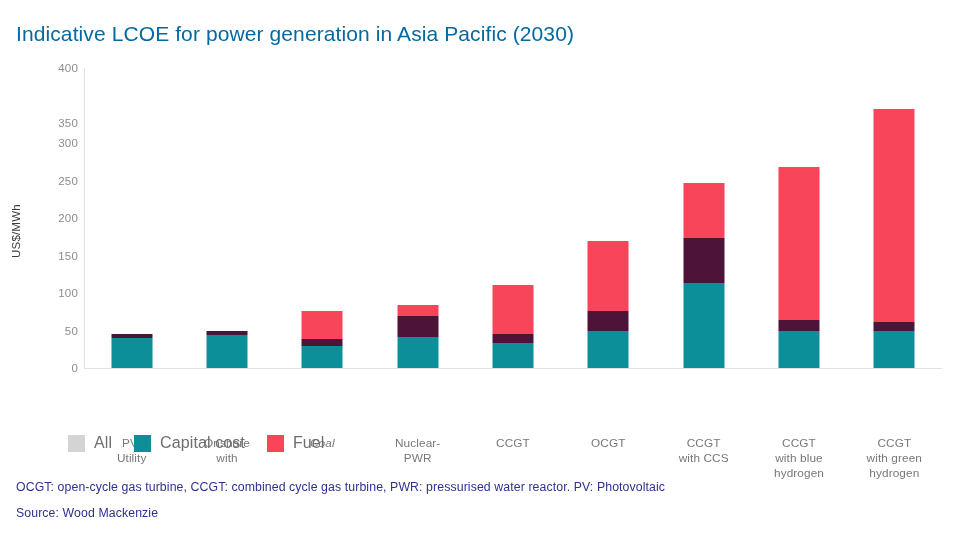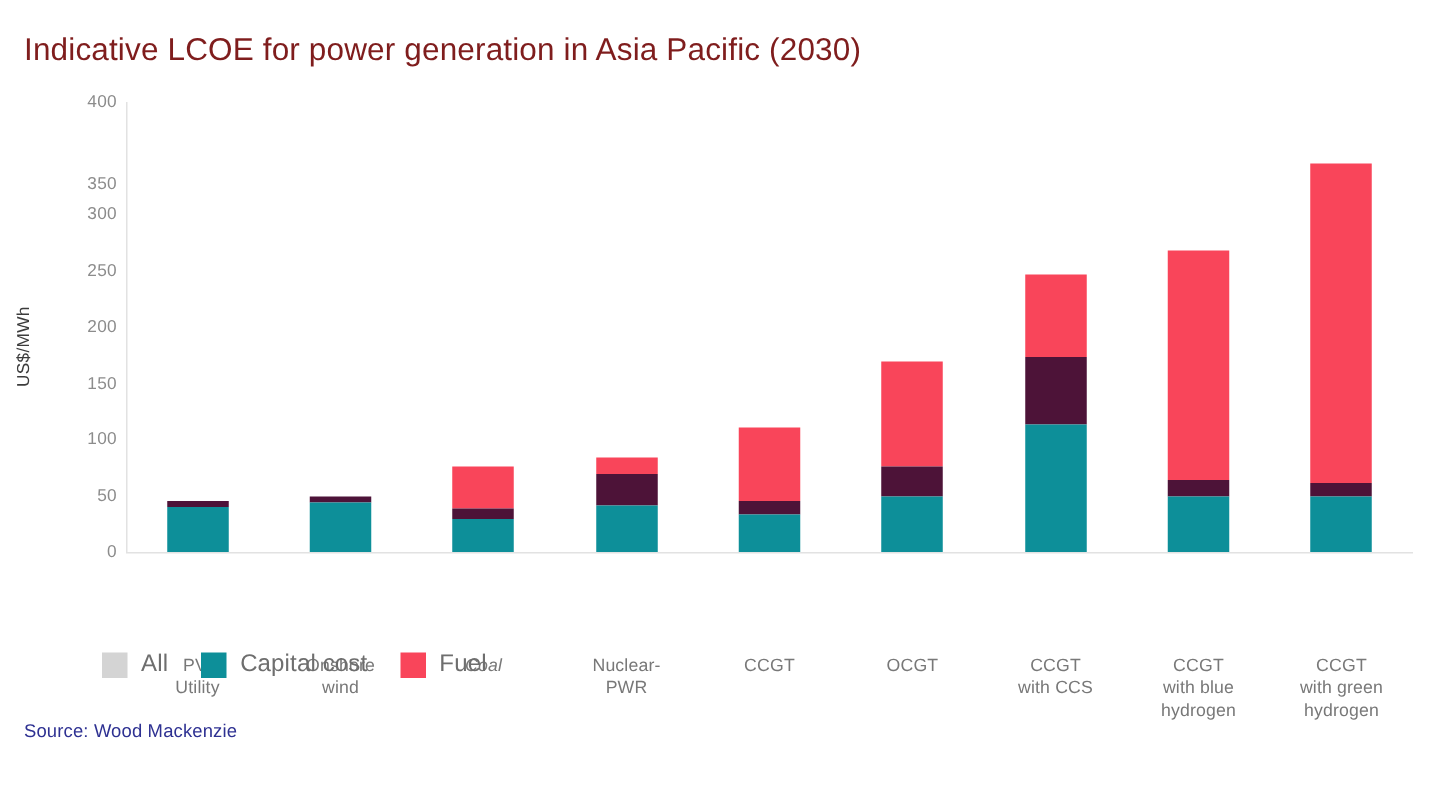--- a/index.html
+++ b/index.html
@@ -21,21 +21,21 @@
     height: 540px;
   }
 
   
   .chart-title {
     position: absolute;
     left: 16px;
     top: 22px;
     font-size: 21px;
     font-weight: 400;
-    color: #7f1d1d;
+    color: #0369a1;
     letter-spacing: 0.1px;
     white-space: nowrap;
   }
 
   
   .plot-wrap {
     position: absolute;
     left: 0;
     top: 62px;
     width: 960px;
@@ -257,21 +257,21 @@
           </div>
         </div>
       </div>
     <div class="x-labels" id="x-labels">
         <div class="x-label" style="left: 0px; width: 95.3333px;">
           <div>PV-</div>
           <div>Utility</div>
         </div>
         <div class="x-label" style="left: 95.3333px; width: 95.3333px;">
           <div>Onshore</div>
-          <div>wind</div>
+          <div>with</div>
         </div>
         <div class="x-label" style="left: 190.667px; width: 95.3333px; font-style: italic;">
           <div>Coal</div>
         </div>
         <div class="x-label" style="left: 286px; width: 95.3333px;">
           <div>Nuclear-</div>
           <div>PWR</div>
         </div>
         <div class="x-label" style="left: 381.333px; width: 95.3333px;">
           <div>CCGT</div>
@@ -305,16 +305,17 @@
         <span class="legend-swatch" style="background: rgb(13, 143, 153);"></span>
         <span class="legend-label">Capital cost</span>
       </div>
       <div class="legend-item">
         <span class="legend-swatch" style="background: rgb(249, 69, 90);"></span>
         <span class="legend-label">Fuel</span>
       </div>
     </div>
 
   <div class="footnotes">
+    <div class="footnote">OCGT: open-cycle gas turbine, CCGT: combined cycle gas turbine, PWR: pressurised water reactor. PV: Photovoltaic</div>
     <div class="footnote">Source: Wood Mackenzie</div>
   </div>
 
 </div>
 
 </body></html>

